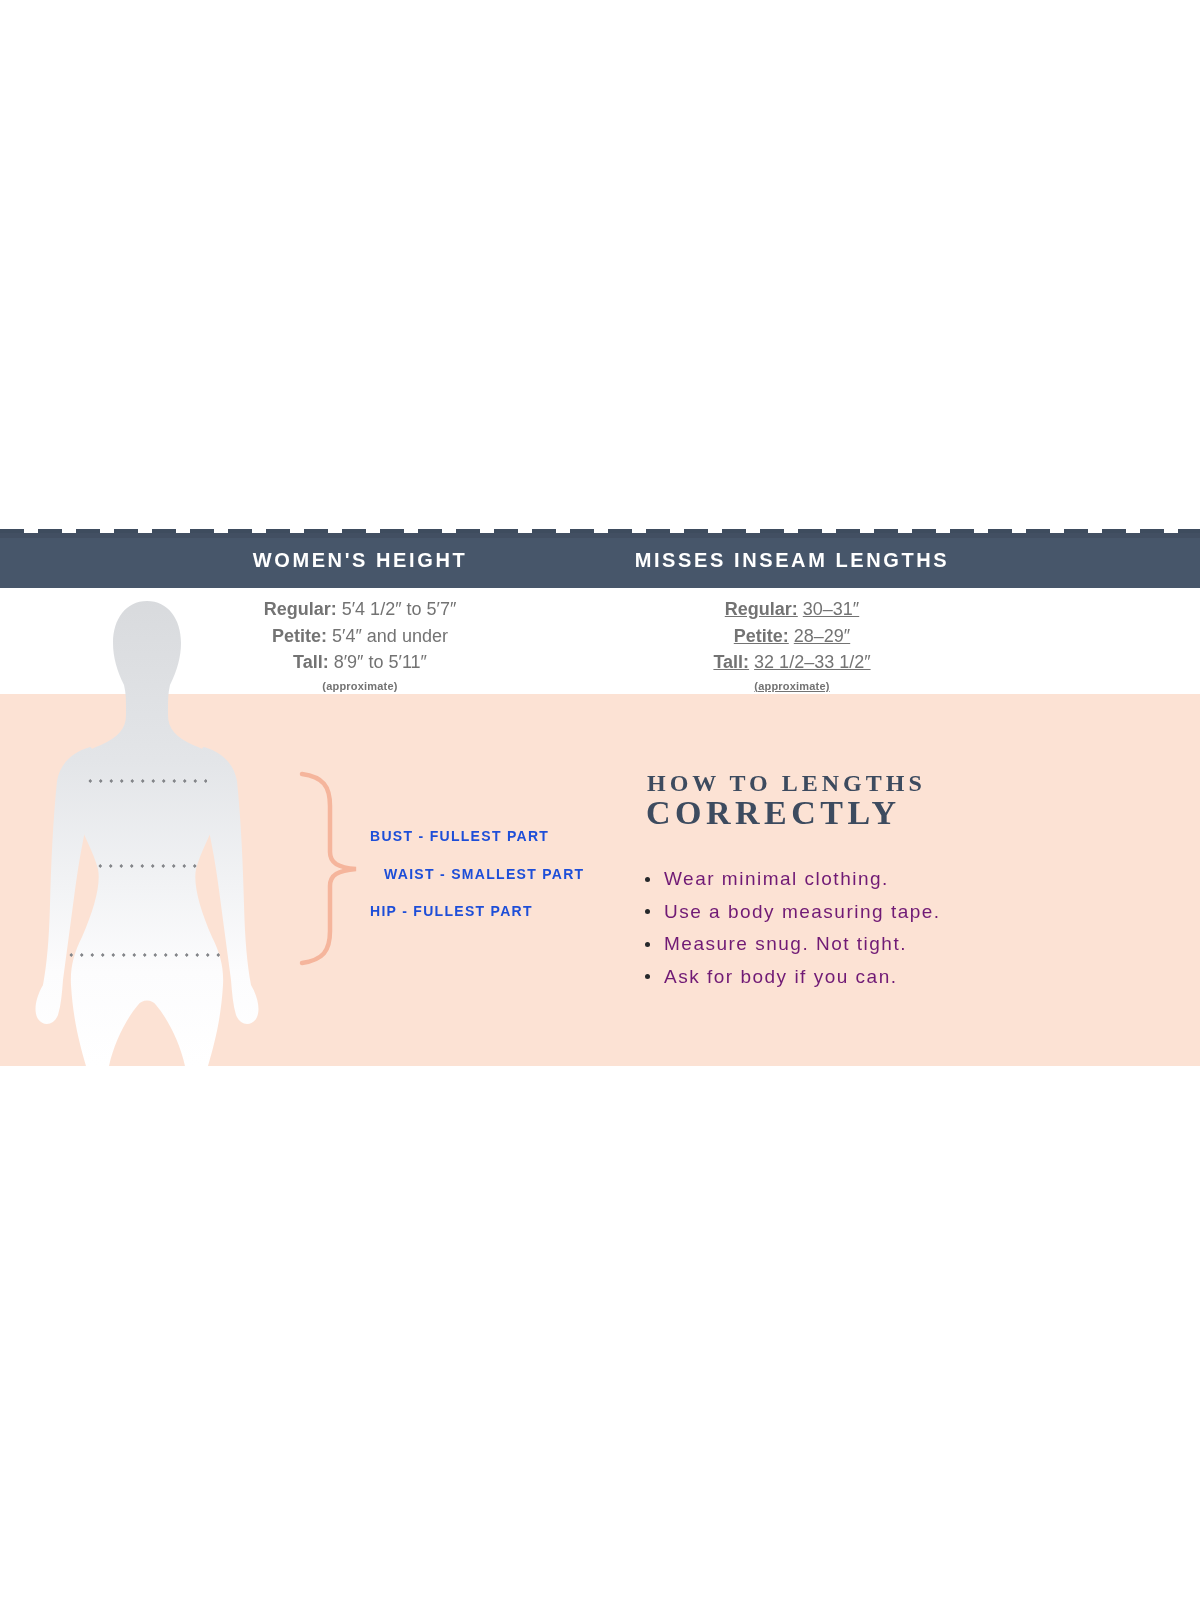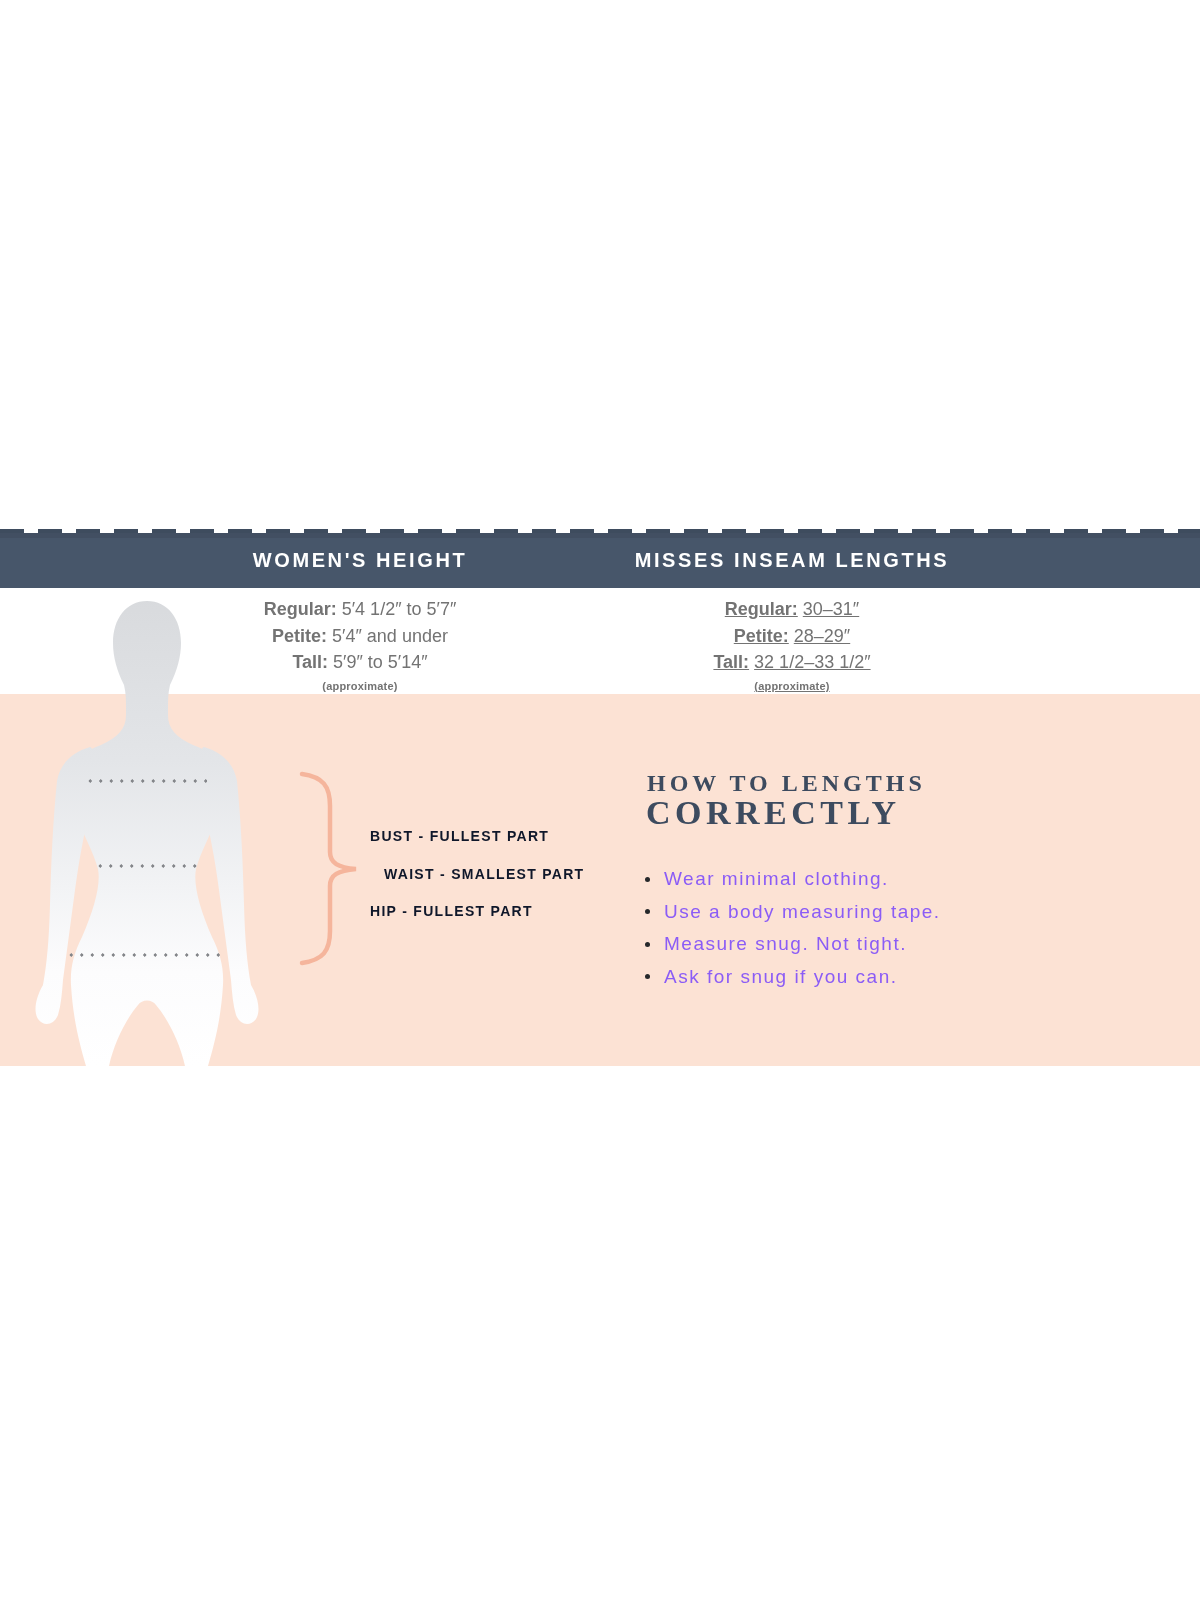--- a/index.html
+++ b/index.html
@@ -44,41 +44,41 @@
     position:absolute;height:4px;
     background-image:radial-gradient(circle,#84868a 1.5px,transparent 1.7px);
     background-size:10.5px 4px;background-repeat:repeat-x;
   }
   .dots.bust{left:85px;top:779px;width:122px;}
   .dots.waist{left:95px;top:864px;width:102px;}
   .dots.hip{left:66px;top:953px;width:156px;}
   .brace-svg{position:absolute;left:299px;top:771px;}
   
   .mlabel{
-    position:absolute;left:370px;color:#0f172a;font-size:14px;font-weight:bold;
+    position:absolute;left:370px;color:#1d4ed8;font-size:14px;font-weight:bold;
     letter-spacing:1.3px;white-space:nowrap;line-height:16px;text-align:right;
   }
   .mlabel.bust{top:828px;}
   .mlabel.waist{top:866px;margin-left:14px;}
   .mlabel.hip{top:903px;}
   
   .howto-1{
     position:absolute;left:647px;top:770px;font-family:"Liberation Serif",serif;
     font-weight:bold;color:#3d4b5f;font-size:24px;letter-spacing:4px;
     line-height:26px;white-space:nowrap;
   }
   .howto-2{
     position:absolute;left:646px;top:794px;font-family:"Liberation Serif",serif;
     font-weight:bold;color:#3d4b5f;font-size:34px;letter-spacing:4.5px;
     line-height:38px;white-space:nowrap;
   }
   
   .tips{position:absolute;left:645px;top:863px;}
   .tip{
-    display:flex;align-items:center;height:32.5px;color:#8b5cf6;
+    display:flex;align-items:center;height:32.5px;color:#701a75;
     font-size:19px;letter-spacing:1.5px;white-space:nowrap;
   }
   .tip .dot{
     width:5px;height:5px;border-radius:50%;background:#26282b;
     margin-right:14px;flex:0 0 auto;
   }
 </style>
 </head>
 <body>
 
@@ -91,21 +91,21 @@
   <div class="bar-title right">MISSES INSEAM LENGTHS</div>
 
   <div class="info-col left">
     <div>
       <span class="lbl">Regular:</span><span>5′4 1/2″ to 5′7″</span>
     </div>
     <div>
       <span class="lbl">Petite:</span><span>5′4″ and under</span>
     </div>
     <div>
-      <span class="lbl">Tall:</span><span>5′9″ to 5′14″</span>
+      <span class="lbl">Tall:</span><span>8′9″ to 5′11″</span>
     </div>
     <div class="note">(approximate)</div>
   </div>
 
   <div class="info-col right">
     <div>
       <span class="lbl">Regular:</span><span>30–31″</span>
     </div>
     <div>
       <span class="lbl">Petite:</span><span>28–29″</span>
@@ -213,17 +213,17 @@
     <div class="tip">
       <span class="dot"></span>
       <span>Use a body measuring tape.</span>
     </div>
     <div class="tip">
       <span class="dot"></span>
       <span>Measure snug. Not tight.</span>
     </div>
     <div class="tip">
       <span class="dot"></span>
-      <span>Ask for snug if you can.</span>
+      <span>Ask for body if you can.</span>
     </div>
   </div>
 
 </div>
 
 </body></html>

